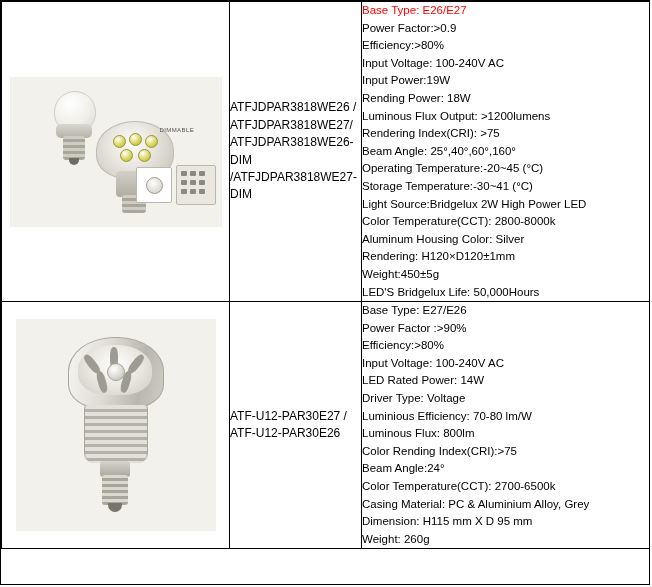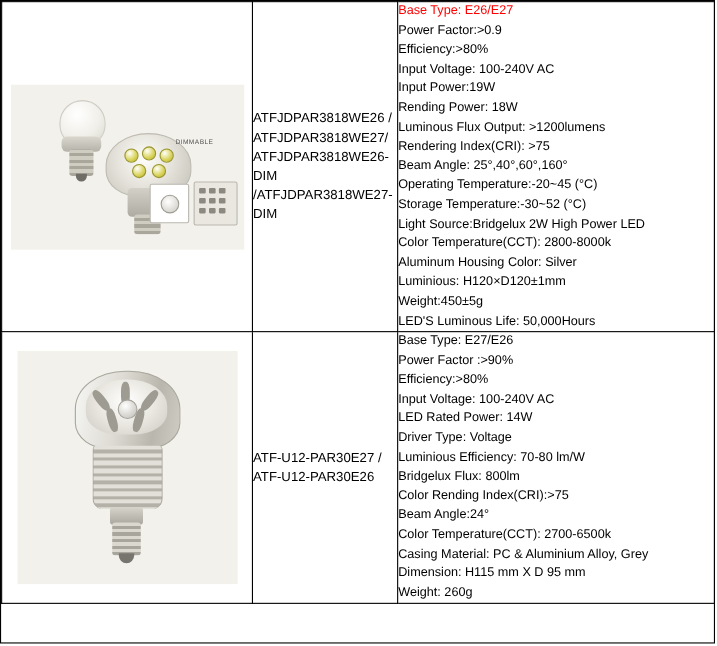--- a/index.html
+++ b/index.html
@@ -321,27 +321,27 @@
             <li class="hl">Base Type:  E26/E27</li>
             <li>Power Factor:&gt;0.9</li>
             <li>Efficiency:&gt;80%</li>
             <li>Input Voltage:   100-240V AC</li>
             <li>Input Power:19W</li>
             <li>Rending Power:  18W</li>
             <li>Luminous Flux Output:  &gt;1200lumens</li>
             <li>Rendering Index(CRI): &gt;75</li>
             <li>Beam Angle: 25°,40°,60°,160°</li>
             <li>Operating Temperature:-20~45 (°C)</li>
-            <li>Storage Temperature:-30~52 (°C)</li>
+            <li>Storage Temperature:-30~41 (°C)</li>
             <li>Light Source:Bridgelux 2W High Power LED</li>
             <li>Color Temperature(CCT): 2800-8000k</li>
             <li>Aluminum  Housing Color: Silver</li>
-            <li>Luminious: H120×D120±1mm</li>
+            <li>Rendering: H120×D120±1mm</li>
             <li>Weight:450±5g</li>
-            <li>LED'S Luminous Life: 50,000Hours</li>
+            <li>LED'S Bridgelux Life: 50,000Hours</li>
           </ul>
         </td>
       </tr>
 
       <tr>
         <td class="img-cell">
           <div class="photo2">
             <div class="p2-lamp">
               <div class="cup"></div>
               <div class="inner"></div>
@@ -361,21 +361,21 @@
         <td class="model-cell">ATF-U12-PAR30E27 / ATF-U12-PAR30E26</td>
         <td class="spec-cell">
           <ul class="spec-list">
             <li>Base Type: E27/E26</li>
             <li>Power Factor :&gt;90%</li>
             <li>Efficiency:&gt;80%</li>
             <li>Input Voltage:  100-240V AC</li>
             <li>LED Rated Power: 14W</li>
             <li>Driver Type: Voltage</li>
             <li>Luminious Efficiency: 70-80 lm/W</li>
-            <li>Bridgelux Flux: 800lm</li>
+            <li>Luminous Flux: 800lm</li>
             <li>Color Rending Index(CRI):&gt;75</li>
             <li>Beam  Angle:24°</li>
             <li>Color Temperature(CCT): 2700-6500k</li>
             <li>Casing Material: PC &amp; Aluminium Alloy, Grey</li>
             <li>Dimension: H115 mm  X D 95 mm</li>
             <li>Weight: 260g</li>
           </ul>
         </td>
       </tr>
     </tbody>

